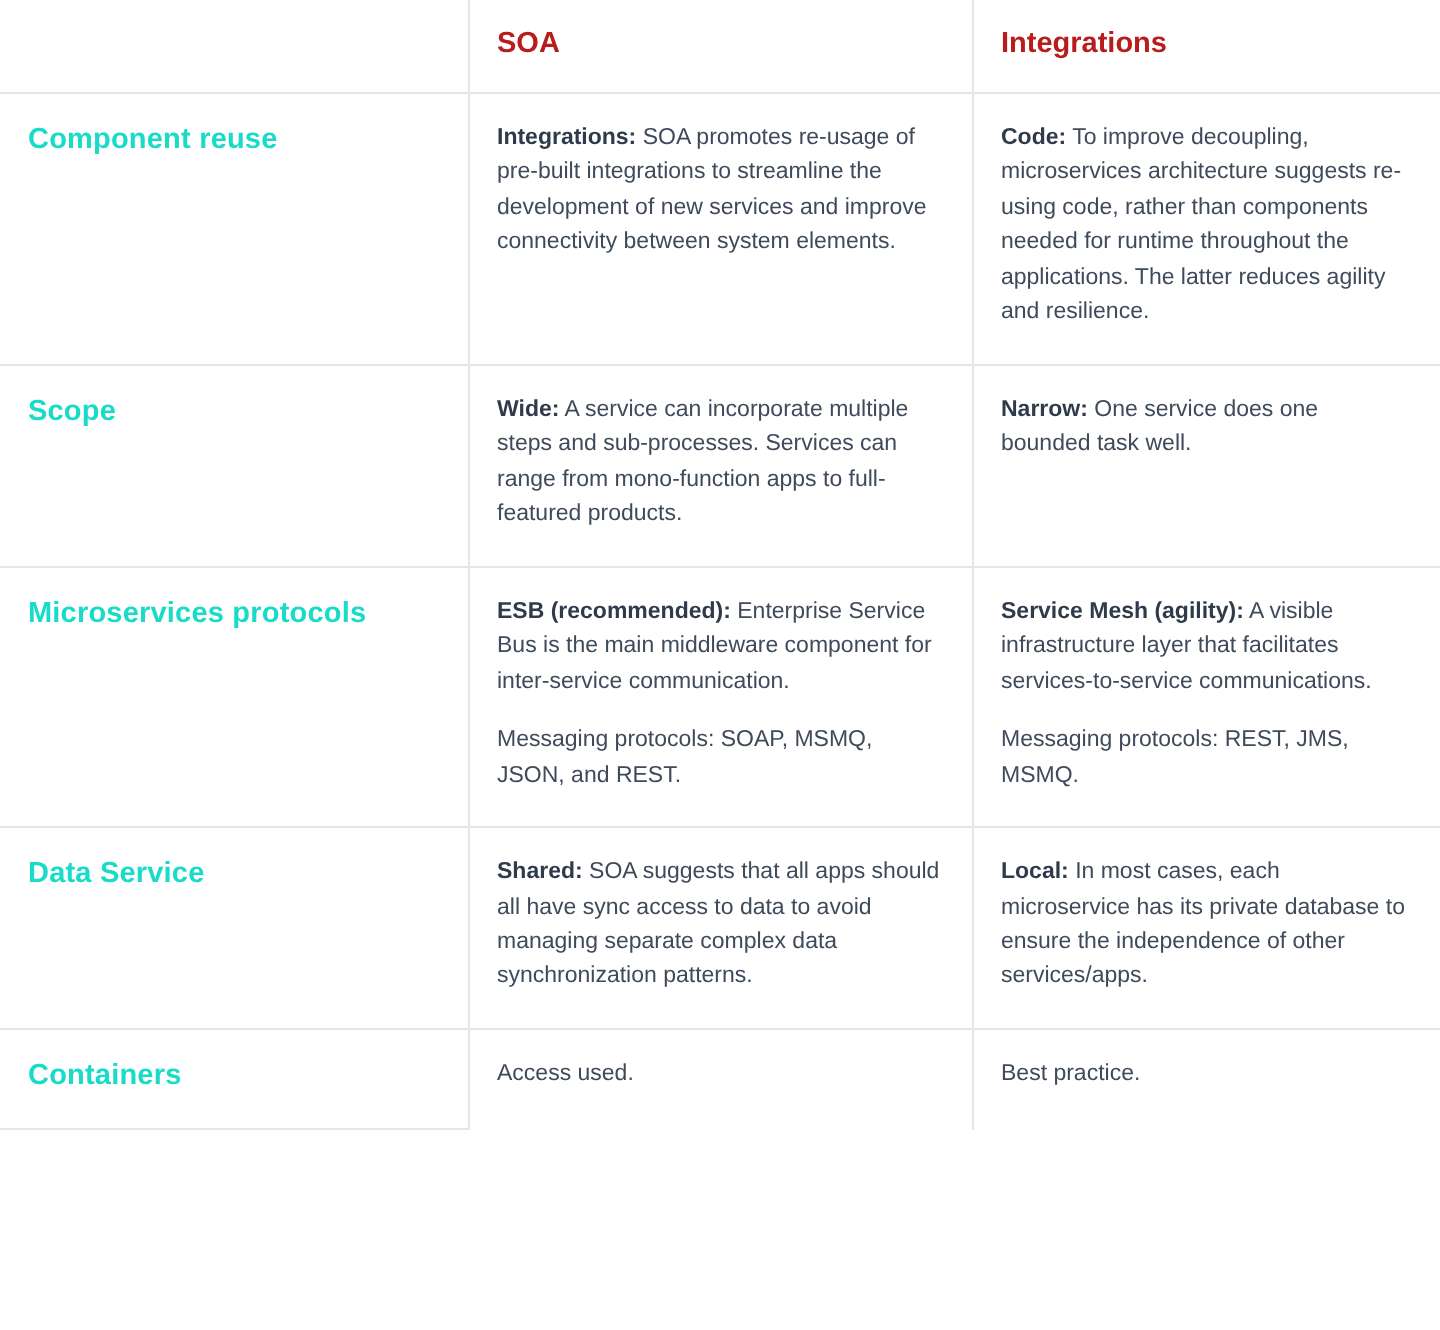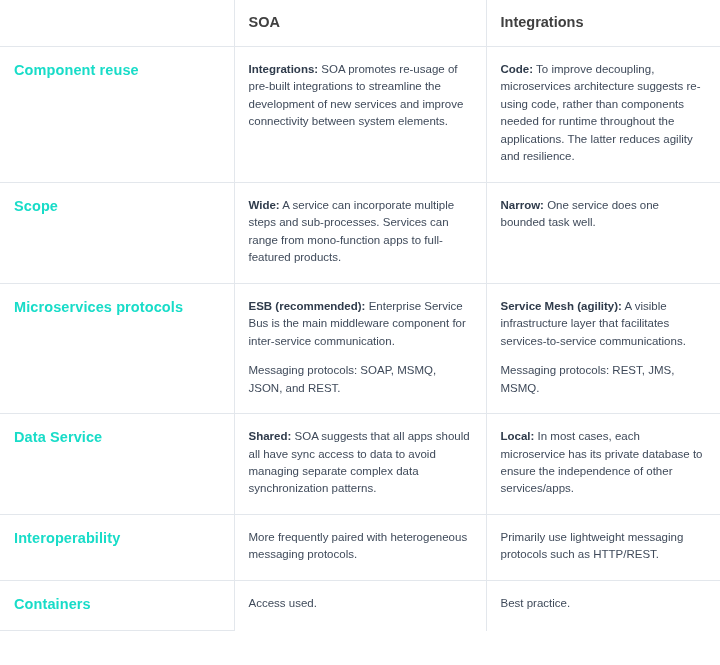--- a/index.html
+++ b/index.html
@@ -42,21 +42,21 @@
   table.compare th.col-mid {
     border-right: 1px solid #e3e7ec;
   }
 
   thead th {
     padding-top: 14px;
     padding-bottom: 18px;
     text-align: left;
     font-weight: bold;
     font-size: 14.5px;
-    color: #404040;
+    color: #b91c1c;
   }
   thead th.blank-head {
     border-right: 1px solid #e3e7ec;
   }
 
   .rowlabel {
     color: #18dcc8;
     font-weight: bold;
     font-size: 14.5px;
     line-height: 1.35;
@@ -157,35 +157,20 @@
             </div>
           </td>
           <td>
             <div class="cell-text">
               <p><span class="lead">Local:</span> In most cases, each microservice has its private database to ensure the independence of other services/apps.</p>
             </div>
           </td>
         </tr>
         <tr>
           <td class="col-left">
-            <div class="rowlabel">Interoperability</div>
-          </td>
-          <td class="col-mid">
-            <div class="cell-text">
-              <p>More frequently paired with heterogeneous messaging protocols.</p>
-            </div>
-          </td>
-          <td>
-            <div class="cell-text">
-              <p>Primarily use lightweight messaging protocols such as HTTP/REST.</p>
-            </div>
-          </td>
-        </tr>
-        <tr>
-          <td class="col-left">
             <div class="rowlabel">Containers</div>
           </td>
           <td class="col-mid">
             <div class="cell-text">
               <p>Access used.</p>
             </div>
           </td>
           <td>
             <div class="cell-text">
               <p>Best practice.</p>

